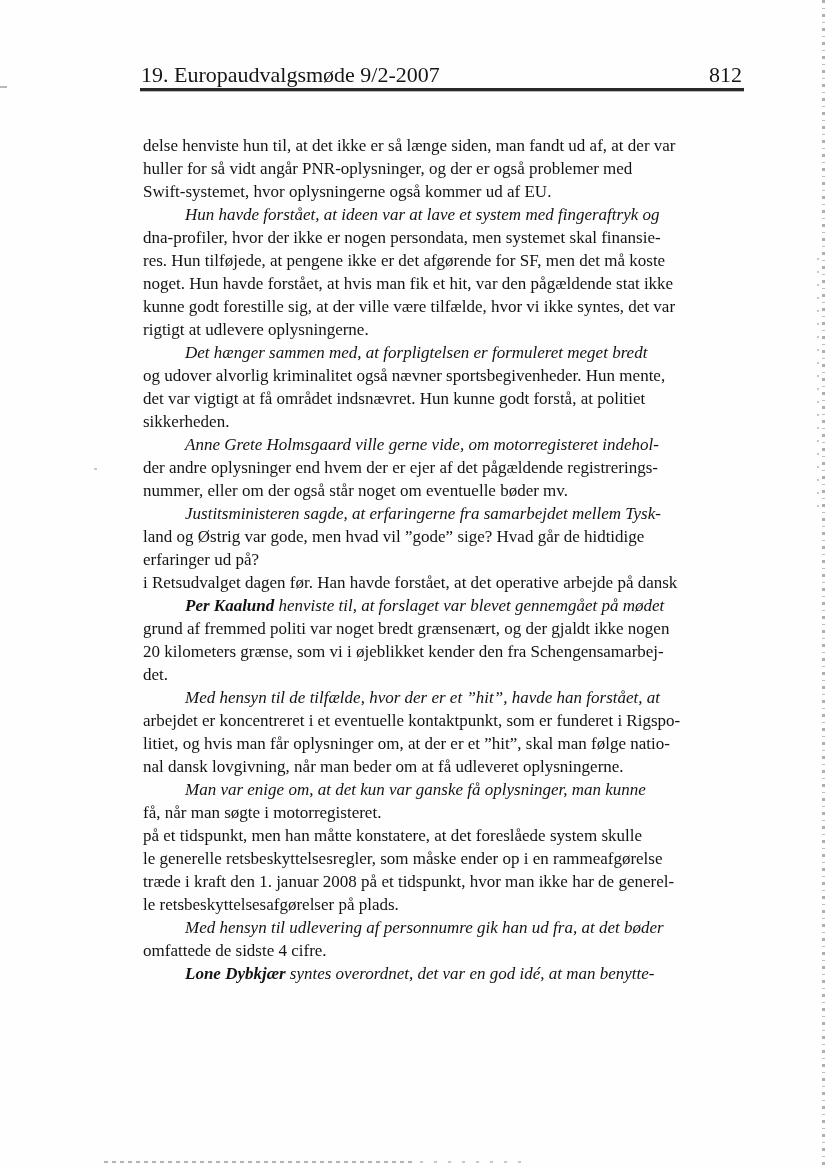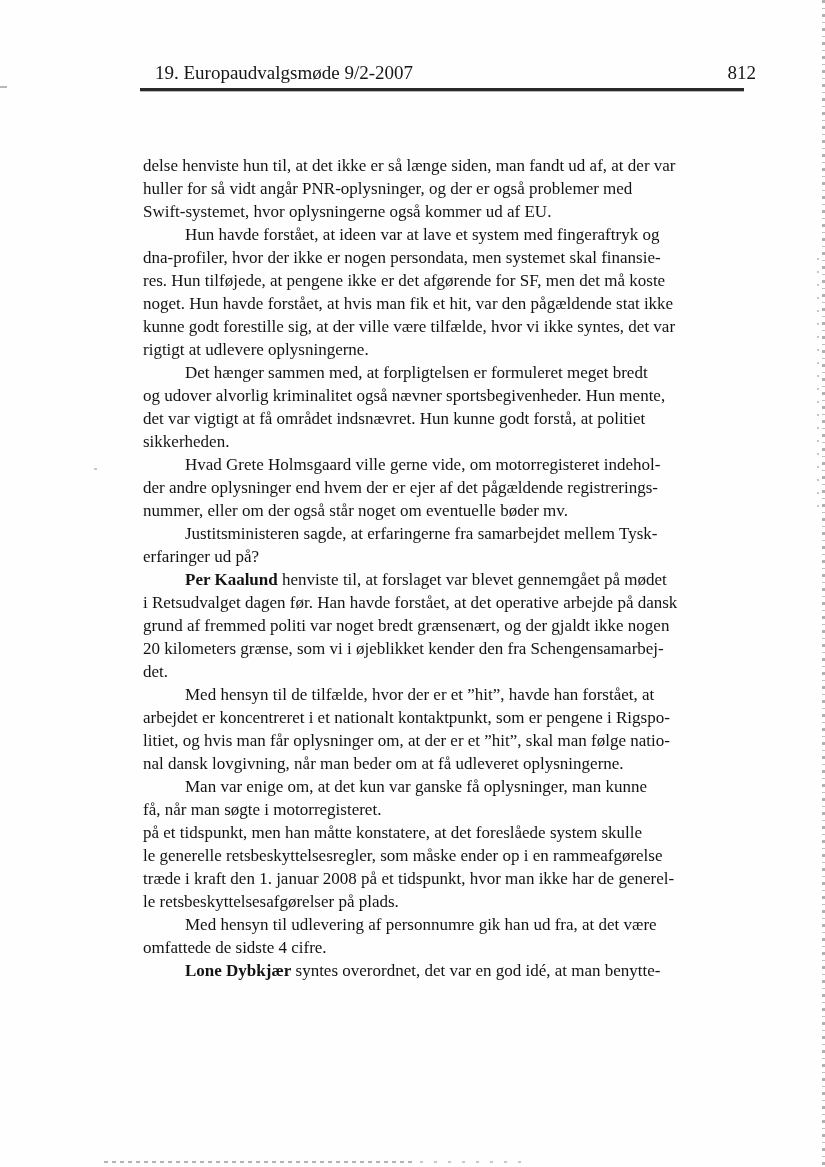--- a/index.html
+++ b/index.html
@@ -8,38 +8,38 @@
     background: #ffffff;
     font-family: "Liberation Serif", serif;
     overflow: hidden;
   }
   .page {
     position: absolute; left: 0; top: 0;
     width: 825px; height: 1167px;
     background: #fefefe;
   }
   .header-row {
-    position: absolute; left: 155px; top: 62px; width: 601px;
+    position: absolute; left: 141px; top: 62px; width: 601px;
     display: flex; justify-content: space-between;
-    font-size: 19px; color: #161616;
+    font-size: 22px; color: #161616;
     white-space: pre;
   }
   .header-rule {
     position: absolute; left: 140px; top: 88px;
     width: 604px; height: 3px;
     background: #2a2a2a;
     box-shadow: 0 1px 0 rgba(60,60,60,.35);
   }
   .doc-body {
     position: absolute; left: 143px; top: 134px; width: 604px;
-    font-size: 17px; line-height: 23px; color: #131313; margin-top: 20px;
+    font-size: 17px; line-height: 23px; color: #131313;
   }
   .paragraph { margin: 0; }
   .line { white-space: pre; }
-  .line.indent { padding-left: 42px; }
+  .line.indent { padding-left: 42px; font-style: italic; }
   .bold { font-weight: bold; }
   
   .left-edge-dash {
     position: absolute; left: 0; top: 86px; width: 7px; height: 2px;
     background: #b8b8b8;
   }
   .left-margin-speck {
     position: absolute; left: 94px; top: 468px; width: 3px; height: 2px;
     background: #c9c9c9;
   }
@@ -89,53 +89,54 @@
         <div class="line"><span>kunne godt forestille sig, at der ville være tilfælde, hvor vi ikke syntes, det var</span></div>
         <div class="line"><span>rigtigt at udlevere oplysningerne.</span></div>
       </div>
       <div class="paragraph">
         <div class="line indent"><span>Det hænger sammen med, at forpligtelsen er formuleret meget bredt</span></div>
         <div class="line"><span>og udover alvorlig kriminalitet også nævner sportsbegivenheder. Hun mente,</span></div>
         <div class="line"><span>det var vigtigt at få området indsnævret. Hun kunne godt forstå, at politiet</span></div>
         <div class="line"><span>sikkerheden.</span></div>
       </div>
       <div class="paragraph">
-        <div class="line indent"><span>Hvad Grete Holmsgaard ville gerne vide, om motorregisteret indehol-</span></div>
+        <div class="line indent"><span>Anne Grete Holmsgaard ville gerne vide, om motorregisteret indehol-</span></div>
         <div class="line"><span>der andre oplysninger end hvem der er ejer af det pågældende registrerings-</span></div>
         <div class="line"><span>nummer, eller om der også står noget om eventuelle bøder mv.</span></div>
       </div>
       <div class="paragraph">
         <div class="line indent"><span>Justitsministeren sagde, at erfaringerne fra samarbejdet mellem Tysk-</span></div>
+        <div class="line"><span>land og Østrig var gode, men hvad vil ”gode” sige? Hvad går de hidtidige</span></div>
         <div class="line"><span>erfaringer ud på?</span></div>
       </div>
       <div class="paragraph">
+        <div class="line"><span>i Retsudvalget dagen før. Han havde forstået, at det operative arbejde på dansk</span></div>
         <div class="line indent"><span class="bold">Per Kaalund</span><span> henviste til, at forslaget var blevet gennemgået på mødet</span></div>
-        <div class="line"><span>i Retsudvalget dagen før. Han havde forstået, at det operative arbejde på dansk</span></div>
         <div class="line"><span>grund af fremmed politi var noget bredt grænsenært, og der gjaldt ikke nogen</span></div>
         <div class="line"><span>20 kilometers grænse, som vi i øjeblikket kender den fra Schengensamarbej-</span></div>
         <div class="line"><span>det.</span></div>
       </div>
       <div class="paragraph">
         <div class="line indent"><span>Med hensyn til de tilfælde, hvor der er et ”hit”, havde han forstået, at</span></div>
-        <div class="line"><span>arbejdet er koncentreret i et nationalt kontaktpunkt, som er pengene i Rigspo-</span></div>
+        <div class="line"><span>arbejdet er koncentreret i et eventuelle kontaktpunkt, som er funderet i Rigspo-</span></div>
         <div class="line"><span>litiet, og hvis man får oplysninger om, at der er et ”hit”, skal man følge natio-</span></div>
         <div class="line"><span>nal dansk lovgivning, når man beder om at få udleveret oplysningerne.</span></div>
       </div>
       <div class="paragraph">
         <div class="line indent"><span>Man var enige om, at det kun var ganske få oplysninger, man kunne</span></div>
         <div class="line"><span>få, når man søgte i motorregisteret.</span></div>
       </div>
       <div class="paragraph">
         <div class="line"><span>på et tidspunkt, men han måtte konstatere, at det foreslåede system skulle</span></div>
         <div class="line"><span>le generelle retsbeskyttelsesregler, som måske ender op i en rammeafgørelse</span></div>
         <div class="line"><span>træde i kraft den 1. januar 2008 på et tidspunkt, hvor man ikke har de generel-</span></div>
         <div class="line"><span>le retsbeskyttelsesafgørelser på plads.</span></div>
       </div>
       <div class="paragraph">
-        <div class="line indent"><span>Med hensyn til udlevering af personnumre gik han ud fra, at det være</span></div>
+        <div class="line indent"><span>Med hensyn til udlevering af personnumre gik han ud fra, at det bøder</span></div>
         <div class="line"><span>omfattede de sidste 4 cifre.</span></div>
       </div>
       <div class="paragraph">
         <div class="line indent"><span class="bold">Lone Dybkjær</span><span> syntes overordnet, det var en god idé, at man benytte-</span></div>
       </div>
     </div>
 
   <div class="left-edge-dash"></div>
   <div class="left-margin-speck"></div>
   <div class="right-margin-dots"></div>

